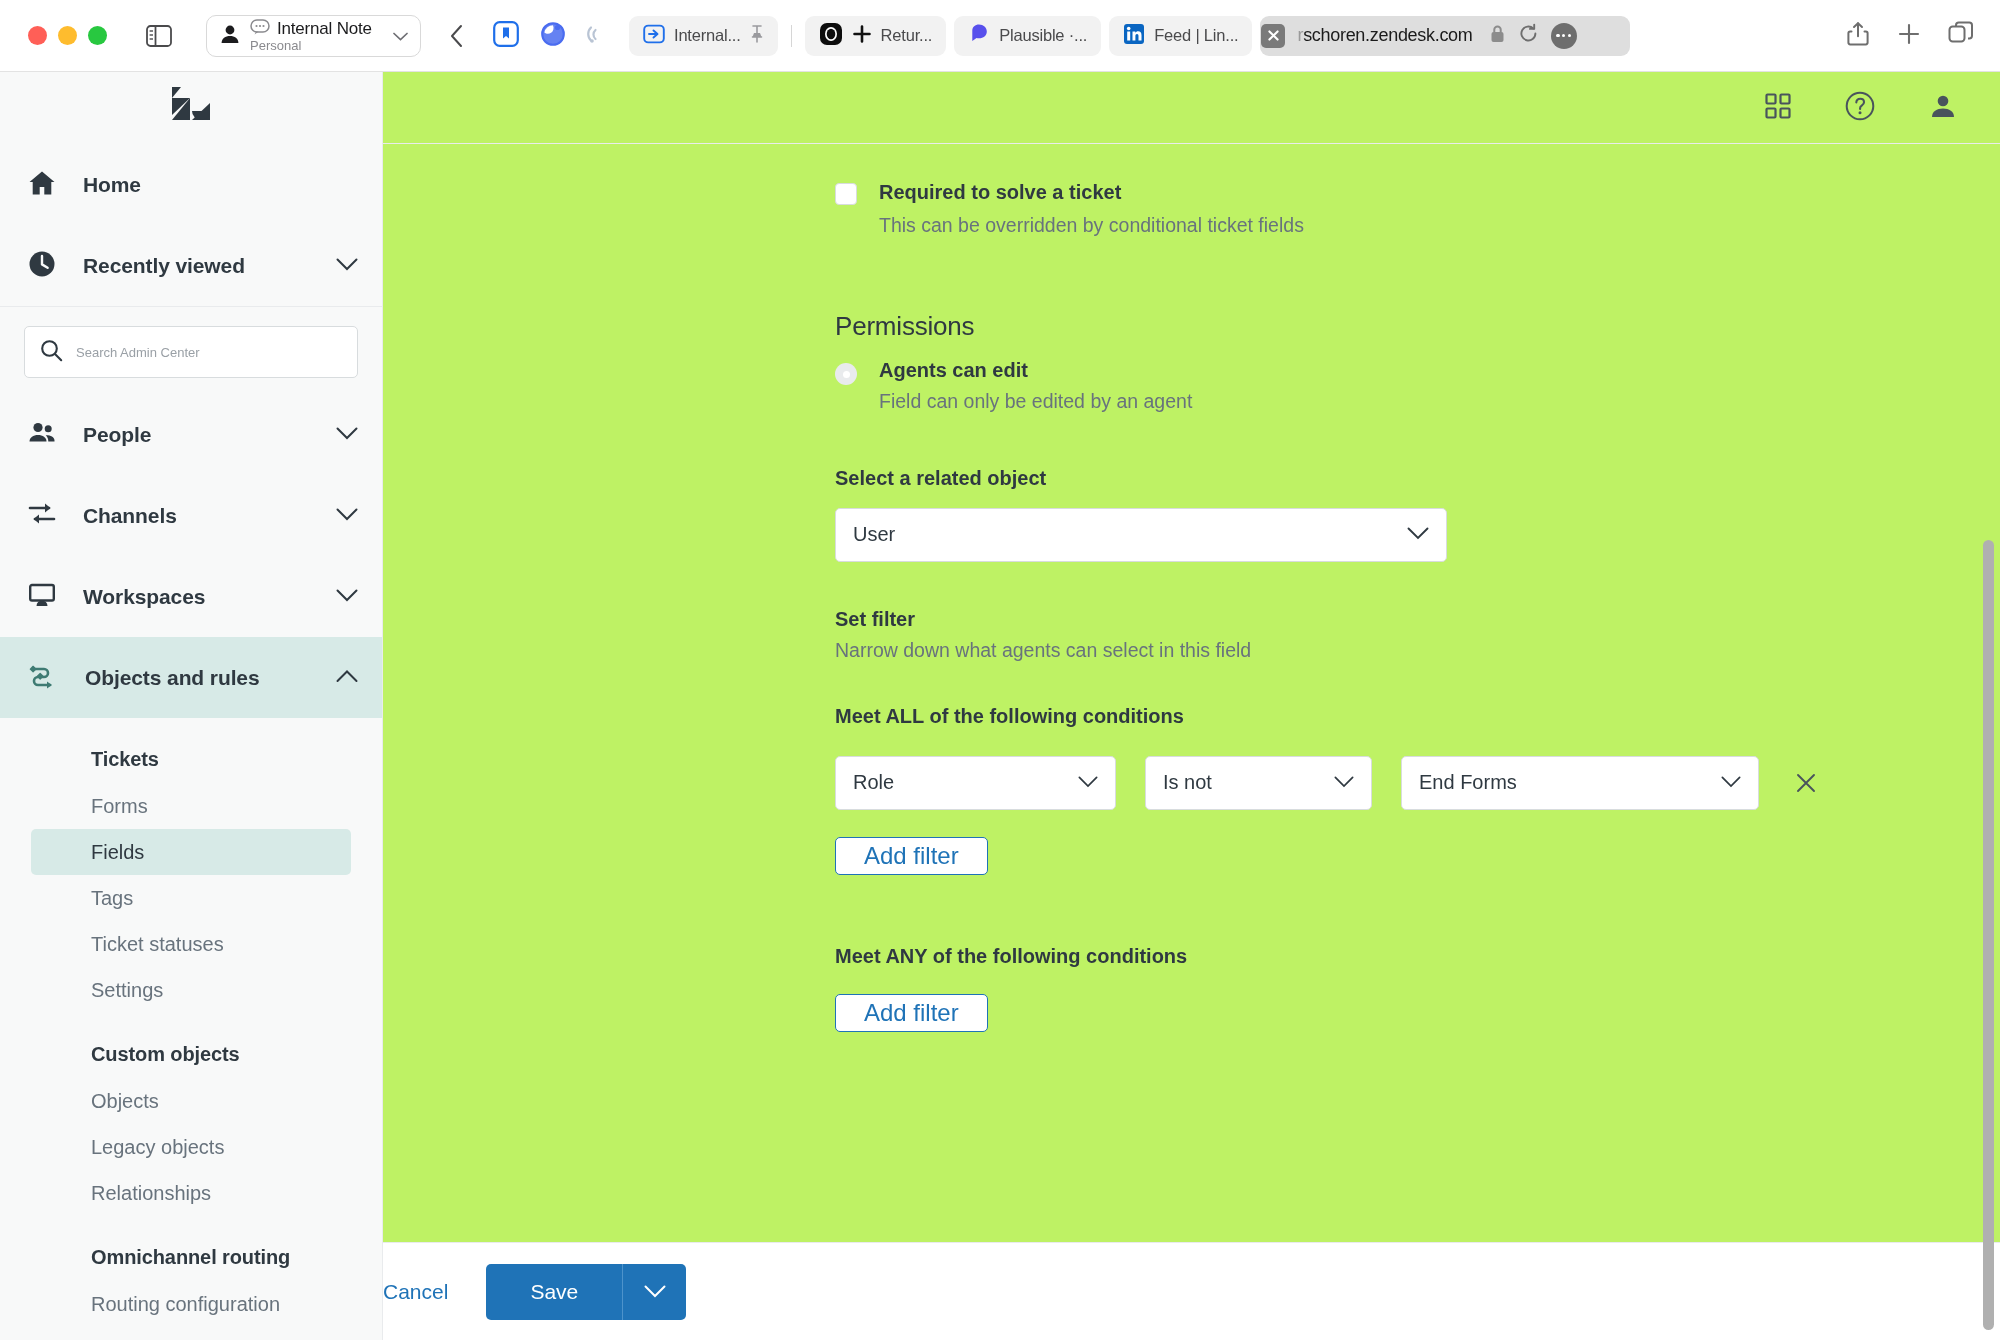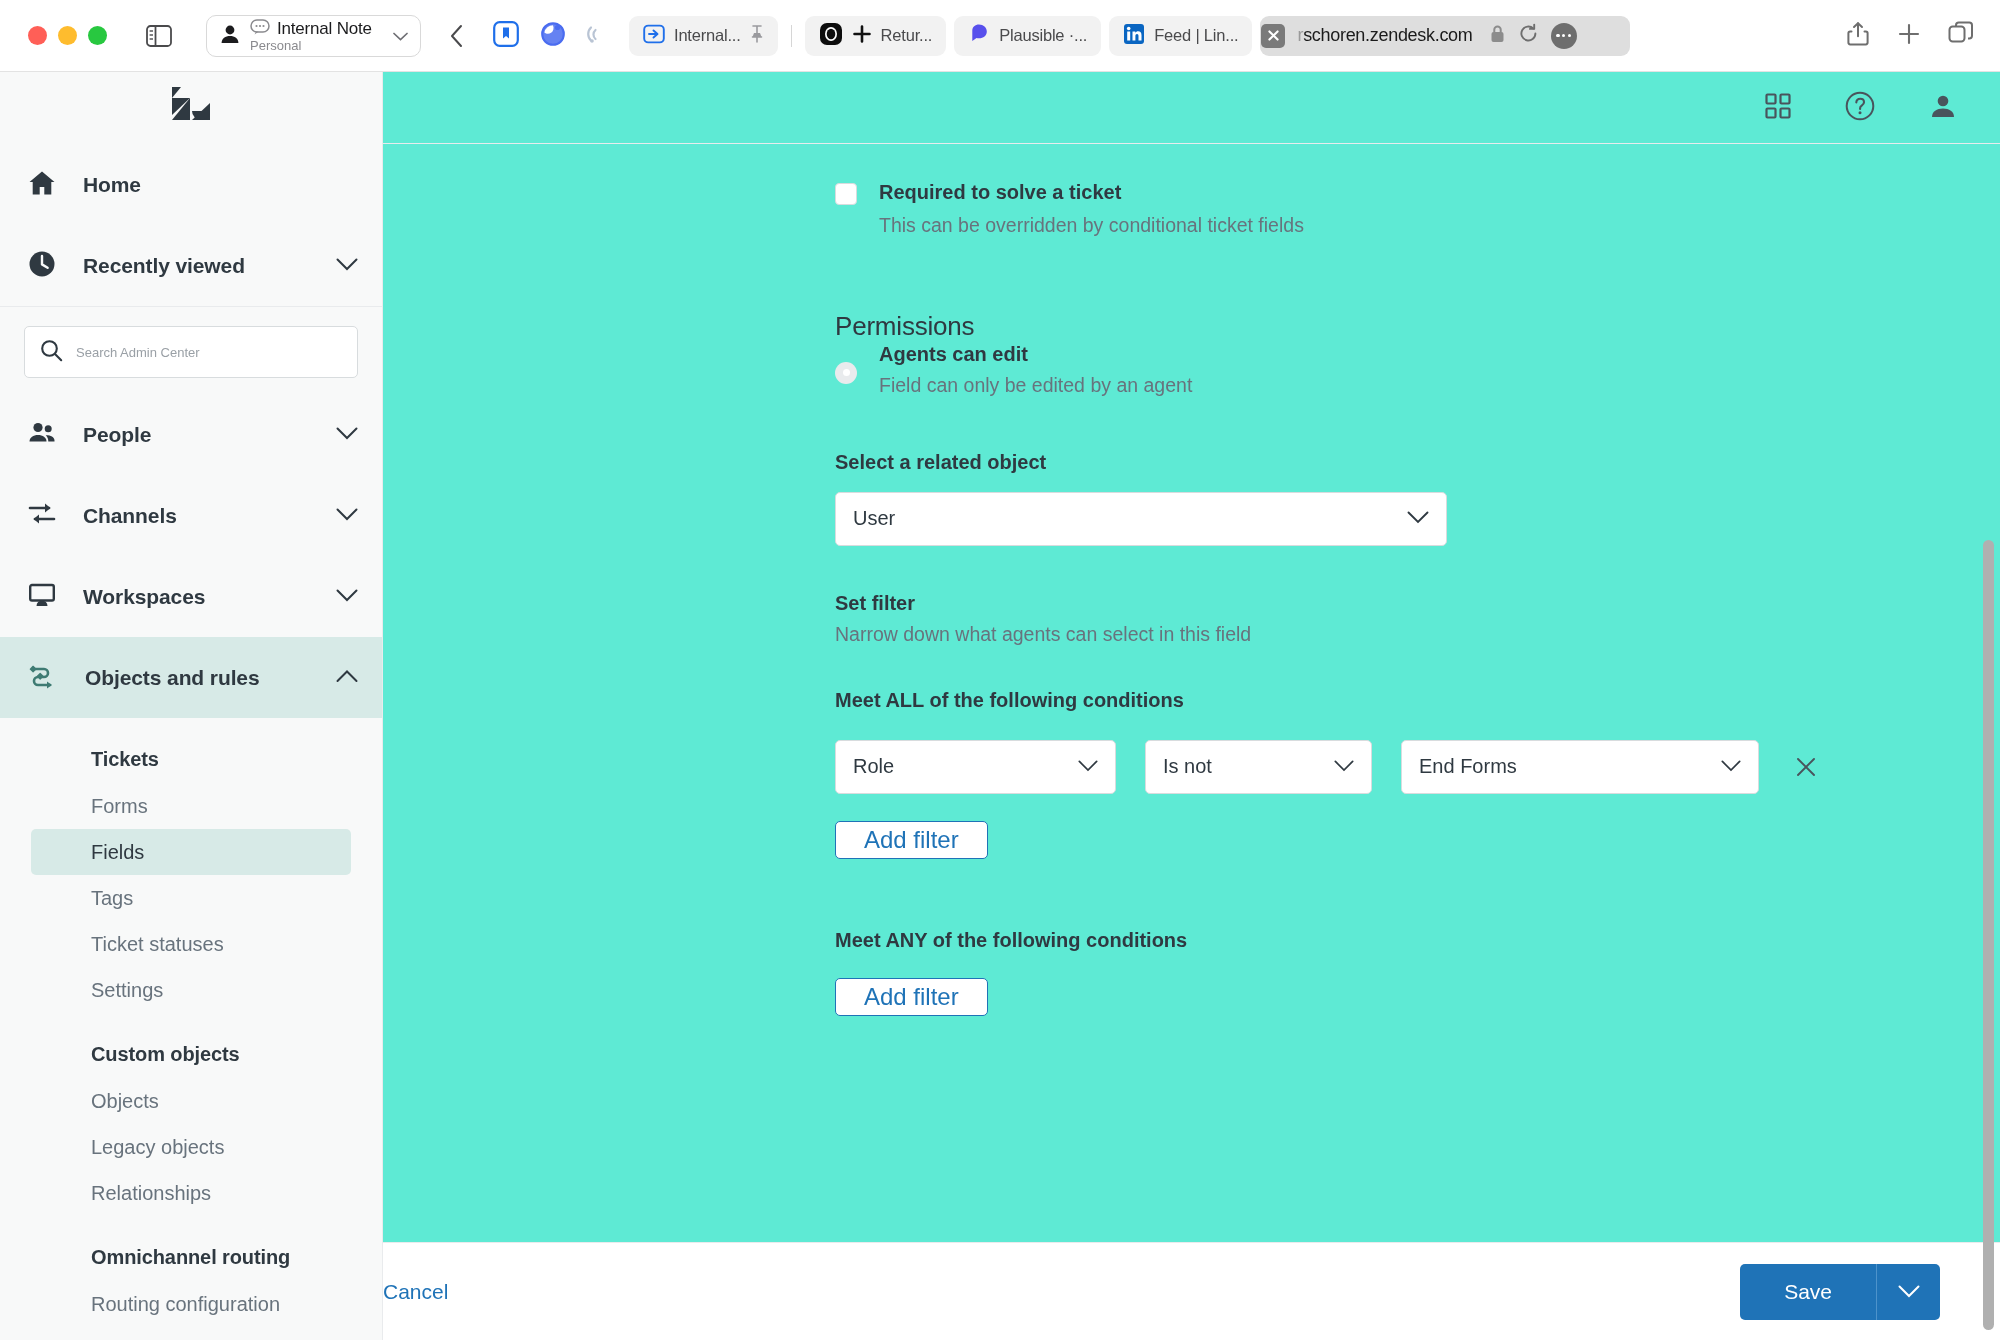--- a/index.html
+++ b/index.html
@@ -112,39 +112,39 @@
   }
   .sub-item {
     font-size: 20px; color: #68737d; height: 46px;
     display: flex; align-items: center; padding-left: 91px;
     margin: 0 31px 0 31px; border-radius: 5px; cursor: pointer;
     padding-left: 60px;
   }
   .sub-item.selected { background: #d7eae7; color: #2f3941; }
 
   
-  .zmain { position: absolute; left: 383px; top: 0; right: 0; height: 1268px; background: #5eead4; }
+  .zmain { position: absolute; left: 383px; top: 0; right: 0; height: 1268px; background: #bef264; }
   .ztopbar {
     height: 72px; display: flex; align-items: center; justify-content: flex-end;
     gap: 54px; padding-right: 43px; border-bottom: 1px solid #e9ebed;
   }
   .zcontent { position: absolute; top: 73px; left: 0; right: 0; bottom: 98px; overflow: hidden; padding: 0 0 0 0; }
   .content-pad { padding-left: 452px; }
 
   .chk-row { display: flex; gap: 22px; align-items: flex-start; padding-top: 34px; }
   .checkbox {
     width: 22px; height: 22px; border: 1.6px solid #d8dcde; border-radius: 4px;
     background: #fff; margin-top: 4px; flex: 0 0 auto;
   }
   .field-title { font-size: 20px; font-weight: 700; color: #2f3941; line-height: 1.35; }
   .field-sub { font-size: 19.5px; color: #68737d; margin-top: 6px; line-height: 1.35; }
 
   .section-title { font-size: 26px; color: #2f3941; margin-top: 73px; font-weight: 400; letter-spacing: -0.2px; }
 
-  .radio-row { display: flex; gap: 22px; align-items: center; margin-top: 1px; }
+  .radio-row { display: flex; gap: 22px; align-items: flex-start; margin-top: 17px; }
   .radio {
     width: 22px; height: 22px; border-radius: 50%; background: #e9ebed;
     margin-top: 4px; flex: 0 0 auto; display: flex; align-items: center; justify-content: center;
   }
   .radio i { width: 7px; height: 7px; border-radius: 50%; background: #fff; display: block; }
 
   .lbl-strong { font-size: 20px; font-weight: 700; color: #2f3941; }
   .block-gap { margin-top: 52px; }
 
   .select {
@@ -160,22 +160,22 @@
   .btn-outline {
     height: 38px; border: 1px solid #1f73b7; border-radius: 5px; background: #fff;
     color: #1f73b7; font-size: 24px; display: inline-flex; align-items: center;
     justify-content: center; padding: 0 28px; cursor: pointer;
     font-family: "Liberation Sans", sans-serif;
   }
 
   .zfooter {
     position: absolute; left: 0; right: 0; bottom: 0; height: 98px;
     border-top: 1px solid #e9ebed; background: #fff;
-    display: flex; align-items: center; justify-content: space-between;
-    gap: 38px; padding-right: 60px;
+    display: flex; align-items: center; justify-content: flex-start;
+    gap: 38px; padding-right: 44px;
   }
   .link-btn {
     background: none; border: 0; color: #1f73b7; font-size: 21px; cursor: pointer;
     font-family: "Liberation Sans", sans-serif;
   }
   .save-group { display: flex; align-items: stretch; }
   .save-btn {
     background: #1f73b7; color: #fff; border: 0; border-radius: 5px 0 0 5px;
     font-size: 21px; padding: 0 44px; height: 56px; cursor: pointer;
     font-family: "Liberation Sans", sans-serif;

